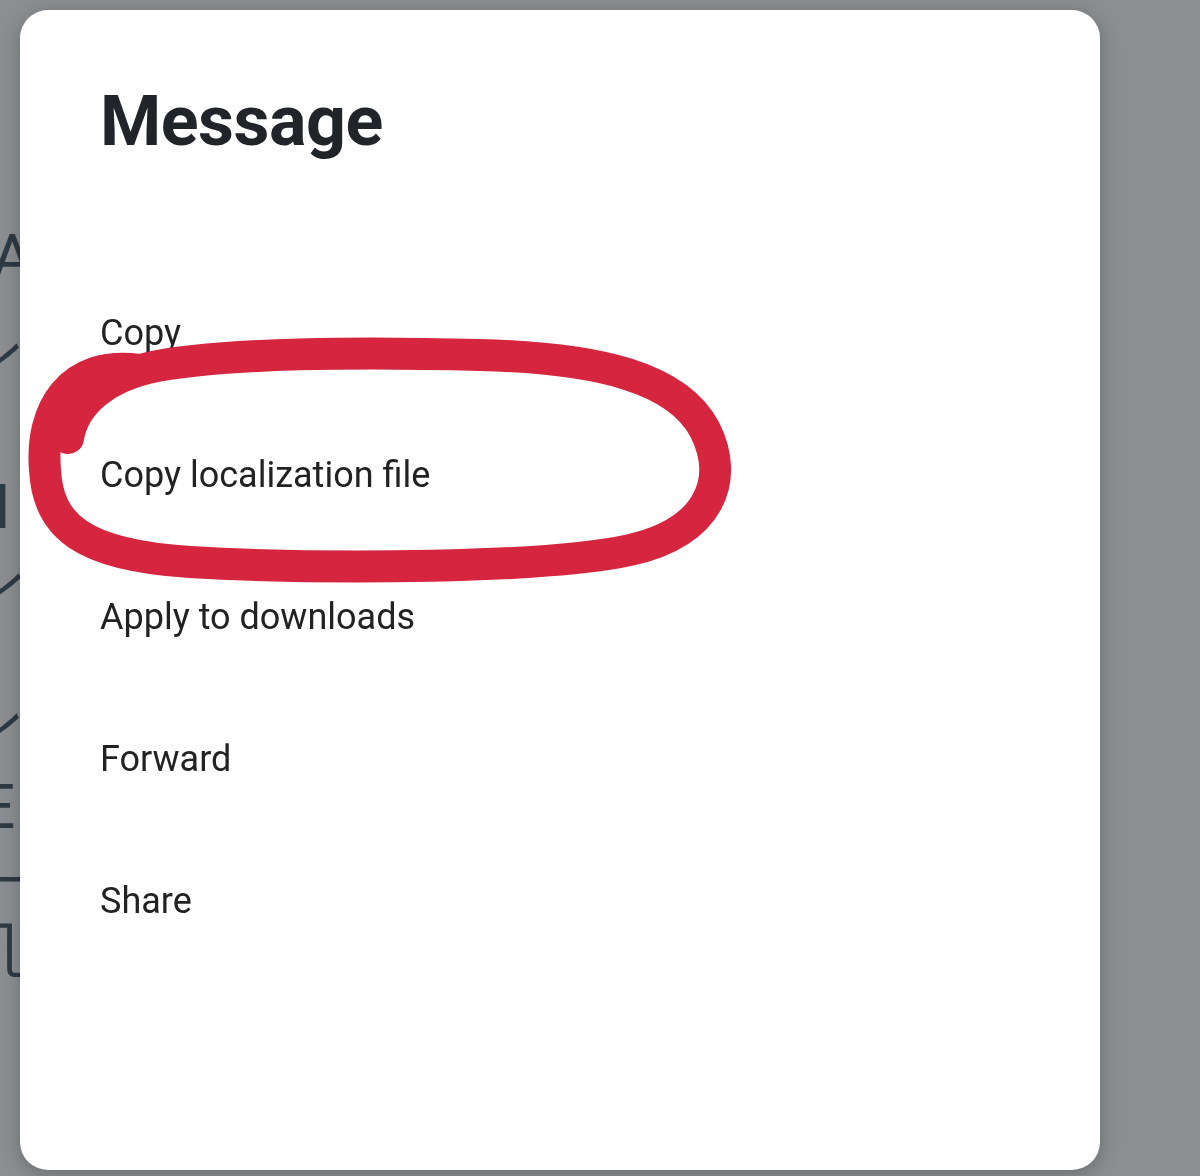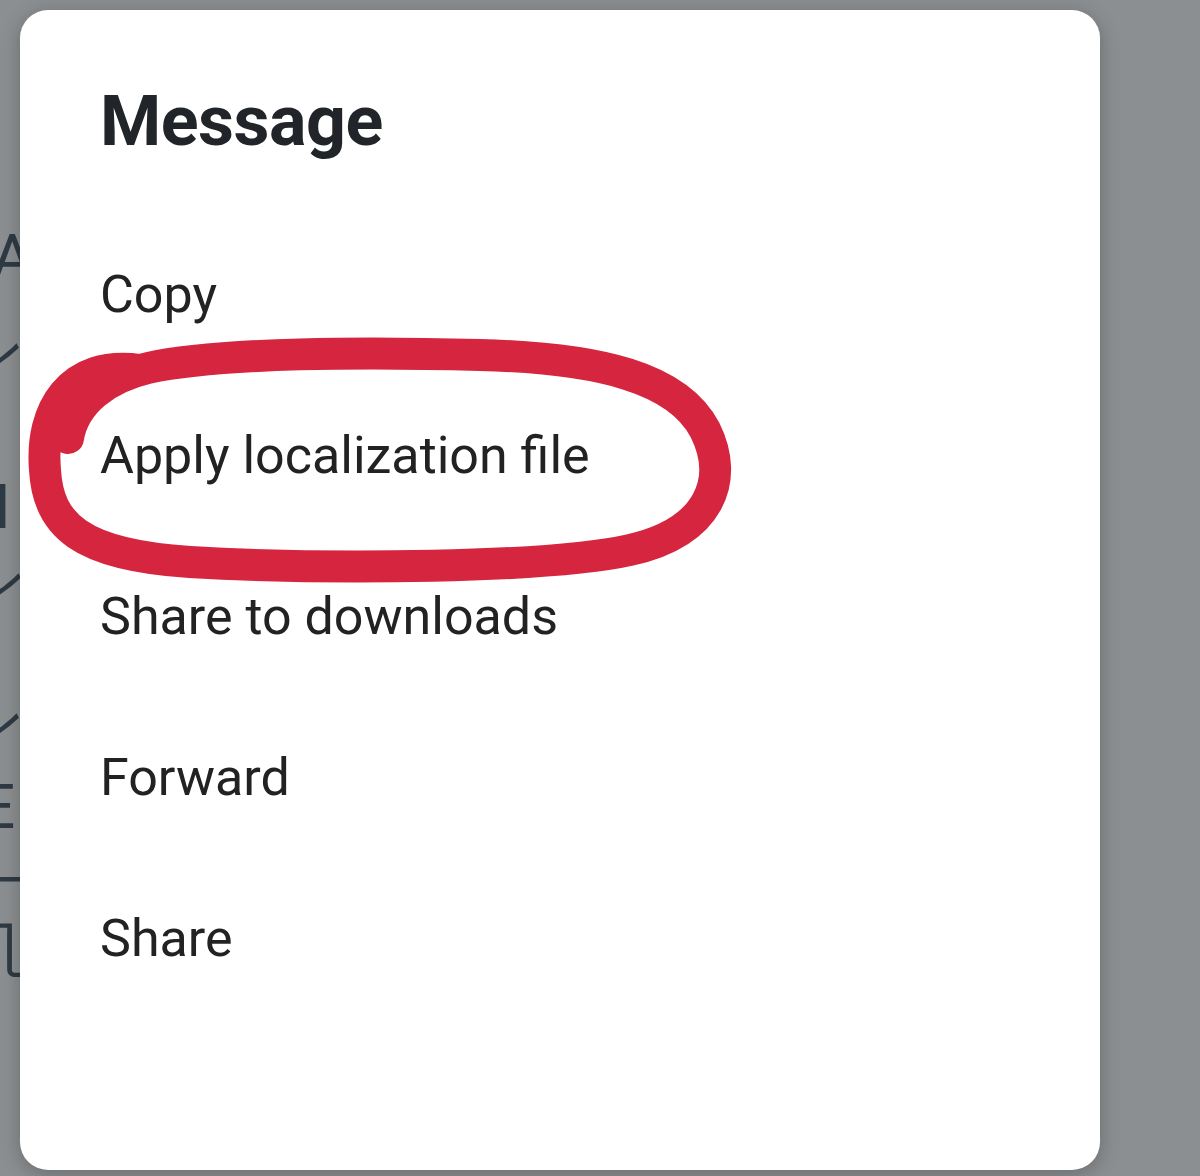--- a/index.html
+++ b/index.html
@@ -28,26 +28,26 @@
       height: 1160px;
       background: #fff;
       border-radius: 28px;
       padding: 70px 80px 0 80px;
       box-shadow: 0 4px 20px rgba(0,0,0,.25);
     }
     .dialog-title {
       font-size: 70px;
       font-weight: 700;
       color: #212529;
-      margin-bottom: 52px;
+      margin-bottom: 100px;
       letter-spacing: -0.5px;
     }
     .menu { display: flex; flex-direction: column; }
     .menu-item {
-      font-size: 52px;
+      font-size: 36px;
       font-weight: 400;
       color: #222;
       padding: 50px 0;
       cursor: pointer;
       text-align: left;
       background: none;
       border: none;
       font-family: inherit;
     }
     .circle-annotation {
@@ -66,22 +66,22 @@
   <span class="bg-text" style="top:680px; left:-38px;">ン</span>
   <span class="bg-text" style="top:770px; left:-20px;">E</span>
   <span class="bg-text" style="top:840px; left:-20px;">一</span>
   <span class="bg-text" style="top:910px; left:-30px;">几</span>
 </div>
 
 <div class="dialog">
   <h1 class="dialog-title">Message</h1>
   <div class="menu">
     <button class="menu-item">Copy</button>
-    <button class="menu-item">Apply localization file</button>
-    <button class="menu-item">Share to downloads</button>
+    <button class="menu-item">Copy localization file</button>
+    <button class="menu-item">Apply to downloads</button>
     <button class="menu-item">Forward</button>
     <button class="menu-item">Share</button>
   </div>
 </div>
 
 <svg class="circle-annotation" style="top:330px; left:10px;" width="740" height="260" viewBox="0 0 740 260">
   <path d="M 130 40
            C 60 30, 30 80, 35 140
            C 38 195, 70 225, 180 232
            C 320 240, 540 238, 620 220

